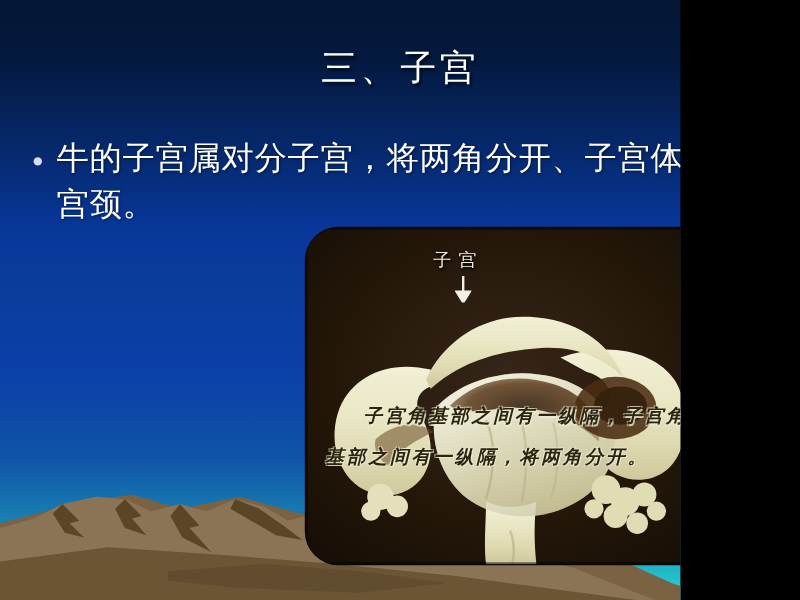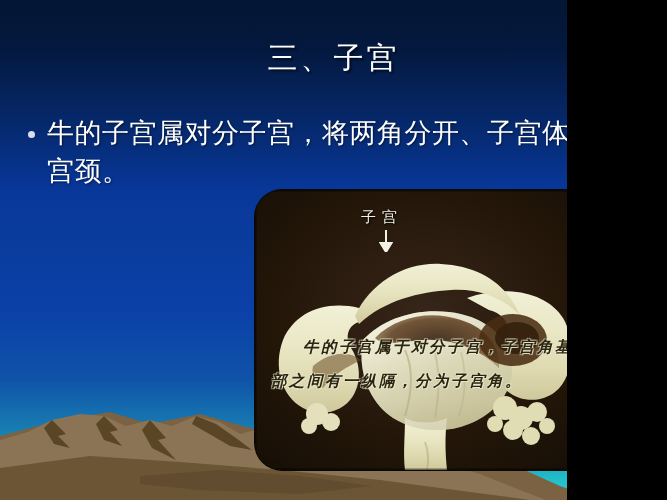--- a/index.html
+++ b/index.html
@@ -245,16 +245,16 @@
 
       <rect x="0" y="0" width="338" height="280" fill="none" stroke="#000" stroke-width="3" opacity="0.5"></rect>
     </svg>
 
     <div class="photo-label">子宫</div>
 
     <svg class="photo-arrow" viewBox="0 0 14 22">
       <path d="M7,0 L7,15 M7,22 L1.5,13 L12.5,13 Z" stroke="#f2f0e6" stroke-width="2" fill="#f2f0e6"></path>
     </svg>
 
-    <div class="photo-caption">牛的子宫属于对分子宫，子宫角基部之间有一纵隔，分为子宫角。</div>
+    <div class="photo-caption">子宫角基部之间有一纵隔，子宫角基部之间有一纵隔，将两角分开。</div>
   </div>
 
 </div>
 
 </body></html>

